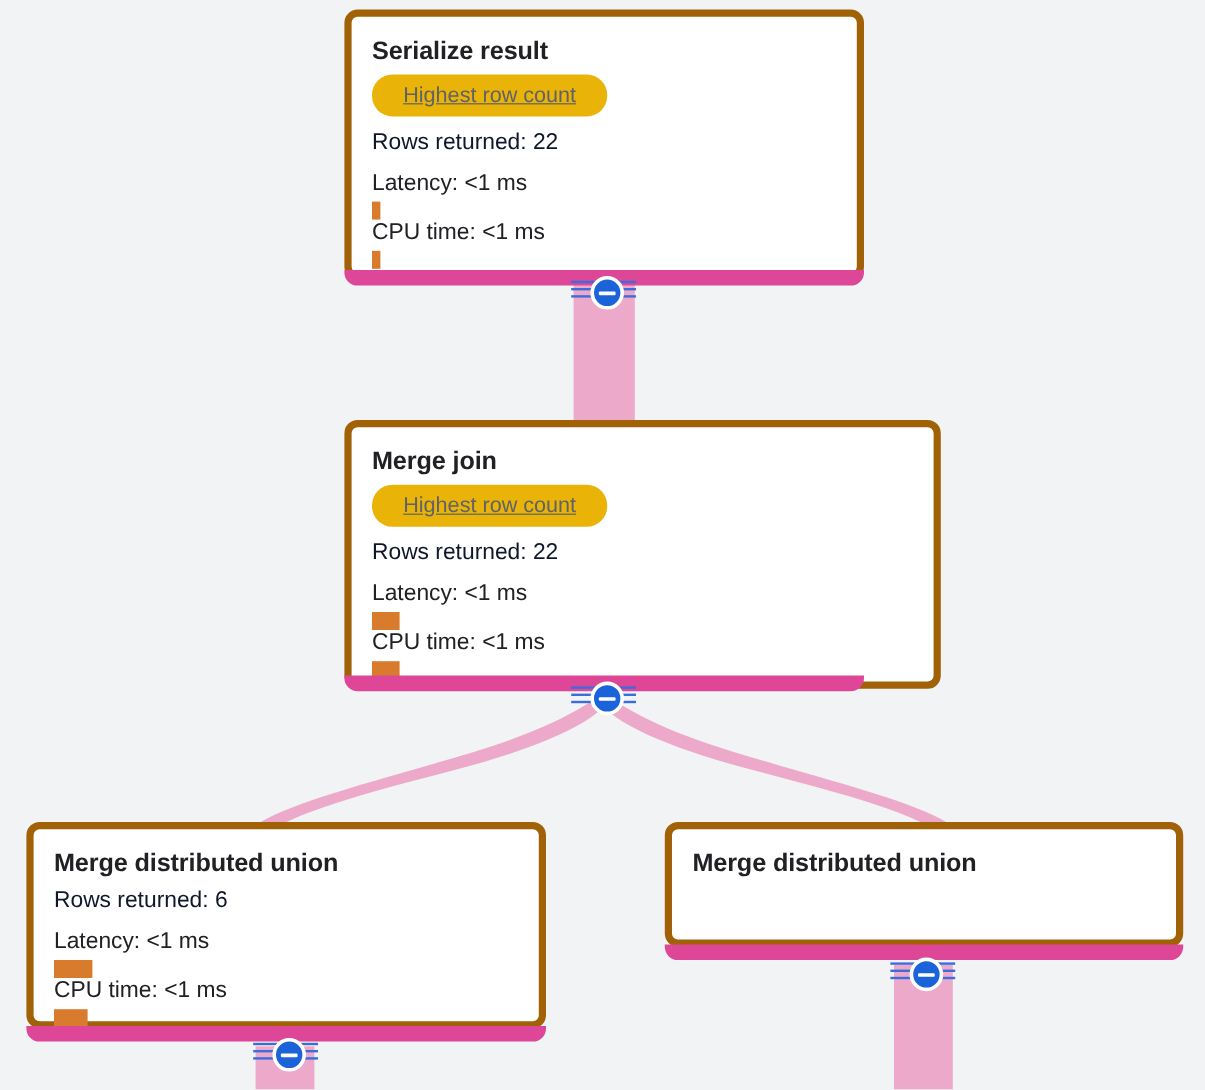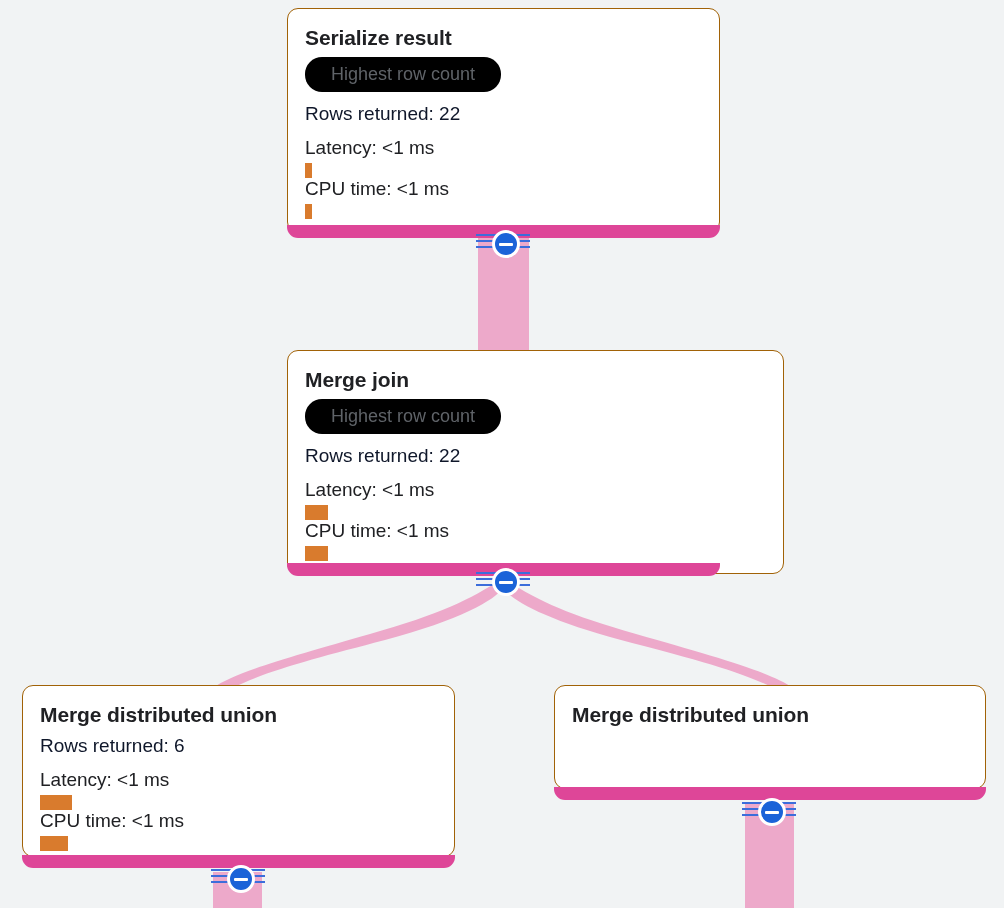--- a/index.html
+++ b/index.html
@@ -32,21 +32,21 @@
     z-index: 1;
     pointer-events: none;
   }
 
   
   .node {
     position: absolute;
     z-index: 2;
     box-sizing: border-box;
     background: #ffffff;
-    border: 1px solid #a16207;
+    border: 6px solid #a16207;
     border-radius: 11px;
     padding: 16px 17px 0 17px;
   }
   .node-bar {
     position: absolute;
     z-index: 3;
     background: #de4698;
     border-bottom-left-radius: 11px;
     border-bottom-right-radius: 11px;
   }
@@ -56,28 +56,29 @@
     font-weight: bold;
     color: #202124;
     letter-spacing: -0.1px;
     line-height: 26px;
     margin: 0 0 6px 0;
     white-space: nowrap;
   }
 
   .chip {
     display: inline-block;
-    background: #000000;
+    background: #eab308;
     color: #5f6368;
     font-size: 18px;
     line-height: 20px;
     border-radius: 17px;
     padding: 7px 26px 8px 26px;
     margin: 0 0 4px 0;
     white-space: nowrap;
+    text-decoration: underline;
   }
 
   .rows {
     font-size: 19px;
     line-height: 24px;
     color: #0f172a;
     margin: 6px 0 0 0;
     white-space: nowrap;
   }
 

